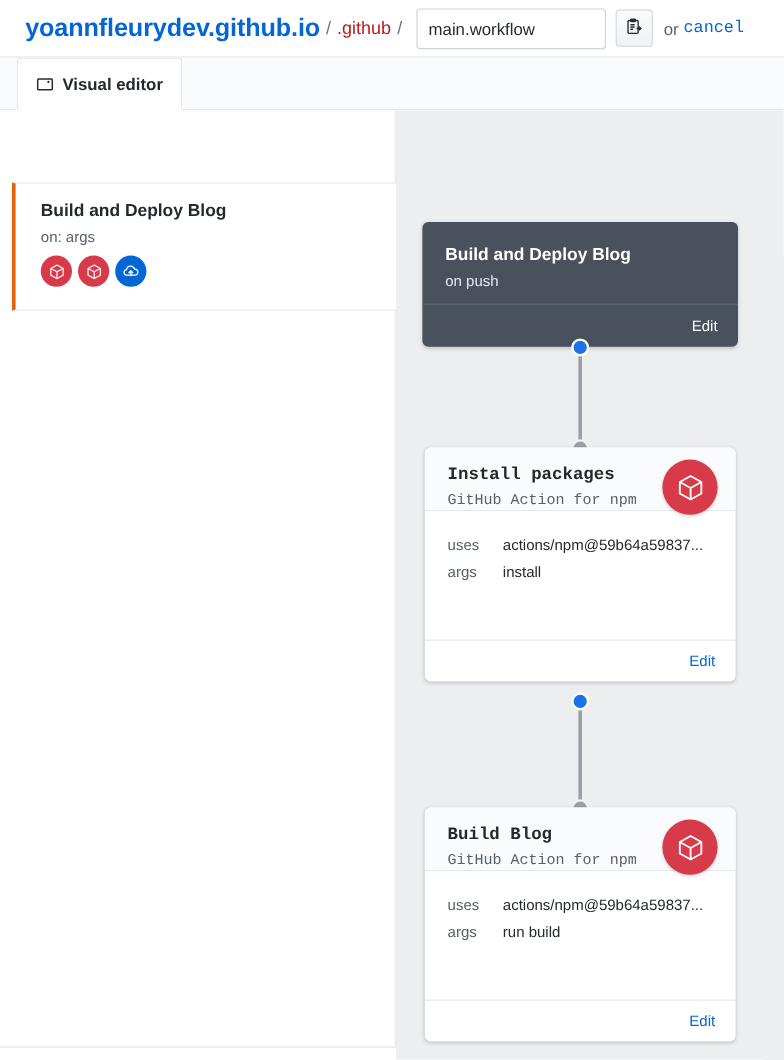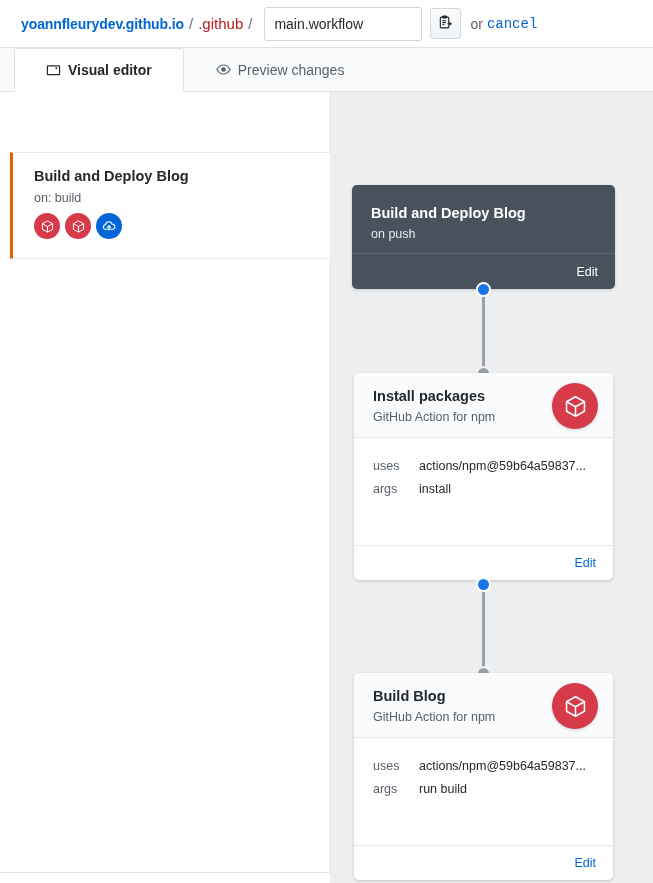--- a/index.html
+++ b/index.html
@@ -13,21 +13,21 @@
 
   
   .topbar {
     position: absolute; left: 0; top: 0; width: 653px; height: 48px;
     background: #ffffff;
     border-bottom: 1px solid #e1e4e8;
     display: flex; align-items: center;
     padding-left: 21px;
   }
   .crumb-repo {
-    font-size: 14px; font-weight: bold; color: #0366d6;
+    font-size: 21px; font-weight: bold; color: #0366d6;
     letter-spacing: -0.1px; text-decoration: none;
   }
   .crumb-sep { font-size: 15px; color: #6a737d; margin: 0 5px; }
   .crumb-dir { font-size: 15px; color: #b91c1c; text-decoration: none; }
   .fname-input {
     margin-left: 7px;
     width: 158px; height: 34px;
     border: 1px solid #d1d5da; border-radius: 3px;
     background: #fff; color: #24292e;
     font-family: "Liberation Sans", sans-serif; font-size: 14px;
@@ -49,21 +49,21 @@
   .tabbar {
     position: absolute; left: 0; top: 48px; width: 653px; height: 44px;
     background: #fafbfc;
     border-bottom: 1px solid #e1e4e8;
     display: flex; align-items: flex-end;
     padding-left: 14px;
   }
   .tab {
     height: 43px;
     display: flex; align-items: center; gap: 7px;
-    padding: 0 31px;
+    padding: 0 15px;
     font-size: 14px; color: #586069;
     cursor: pointer;
     border: 1px solid transparent;
     background: transparent;
     position: relative;
   }
   .tab.active {
     background: #ffffff;
     border: 1px solid #e1e4e8;
     border-bottom-color: #ffffff;
@@ -151,24 +151,25 @@
   }
   .node-wf-foot .edit { font-size: 12.5px; color: #ffffff; cursor: pointer; }
 
   
   .node-step {
     position: absolute; left: 24px; width: 259px;
     background: #ffffff; border-radius: 5px;
     box-shadow: 0 1px 3px rgba(27,31,35,0.2);
   }
   .node-step .head {
-    position: relative; height: 65px;
+    position: relative; height: 53px;
     background: #fafbfc;
     border-bottom: 1px solid #e6e9ec;
     border-radius: 5px 5px 0 0;
+    font-family: Liberation Mono, monospace;
   }
   .node-step .head .name {
     position: absolute; left: 19px; top: 15px;
     font-size: 14.5px; font-weight: bold; color: #24292e;
   }
   .node-step .head .desc {
     position: absolute; left: 19px; top: 37px;
     font-size: 12.5px; color: #586069;
   }
   .node-step .head .badge {
@@ -234,38 +235,29 @@
 <div class="tabbar">
   <div class="tab active">
     <span>
       <svg width="15" height="15" viewBox="0 0 16 16" fill="none" stroke="#24292e" stroke-width="1.3">
         <rect x="1.5" y="3" width="13" height="9.5" rx="0.8"></rect>
         <circle cx="11" cy="5.6" r="1" fill="#24292e" stroke="none"></circle>
       </svg>
     </span>
     <span>Visual editor</span>
   </div>
-  <div class="tab">
-    <span>
-      <svg width="15" height="15" viewBox="0 0 16 16" fill="none" stroke="#586069" stroke-width="1.3">
-        <path d="M1 8 C3 4.4 5.4 3.2 8 3.2 C10.6 3.2 13 4.4 15 8 C13 11.6 10.6 12.8 8 12.8 C5.4 12.8 3 11.6 1 8 Z"></path>
-        <circle cx="8" cy="8" r="2.4" fill="#586069" stroke="none"></circle>
-      </svg>
-    </span>
-    <span>Preview changes</span>
-  </div>
 </div>
 
 <div class="content">
 
   <div class="leftpanel">
 
     <div class="wfcard">
       <div class="wfcard-title">Build and Deploy Blog</div>
-      <div class="wfcard-sub">on: build</div>
+      <div class="wfcard-sub">on: args</div>
       <div class="wfcard-icons">
         <div class="mini-ic" style="background:#d73a49">
           <svg width="15" height="15" viewBox="0 0 24 24" fill="none" stroke="#ffffff" stroke-width="1.6" stroke-linejoin="round">
             <path d="M12 3 L20.2 7.5 L20.2 16.5 L12 21 L3.8 16.5 L3.8 7.5 Z"></path>
             <path d="M3.8 7.5 L12 12 L20.2 7.5 M12 12 L12 21"></path>
           </svg>
         </div>
         <div class="mini-ic" style="background:#d73a49">
           <svg width="15" height="15" viewBox="0 0 24 24" fill="none" stroke="#ffffff" stroke-width="1.6" stroke-linejoin="round">
             <path d="M12 3 L20.2 7.5 L20.2 16.5 L12 21 L3.8 16.5 L3.8 7.5 Z"></path>

